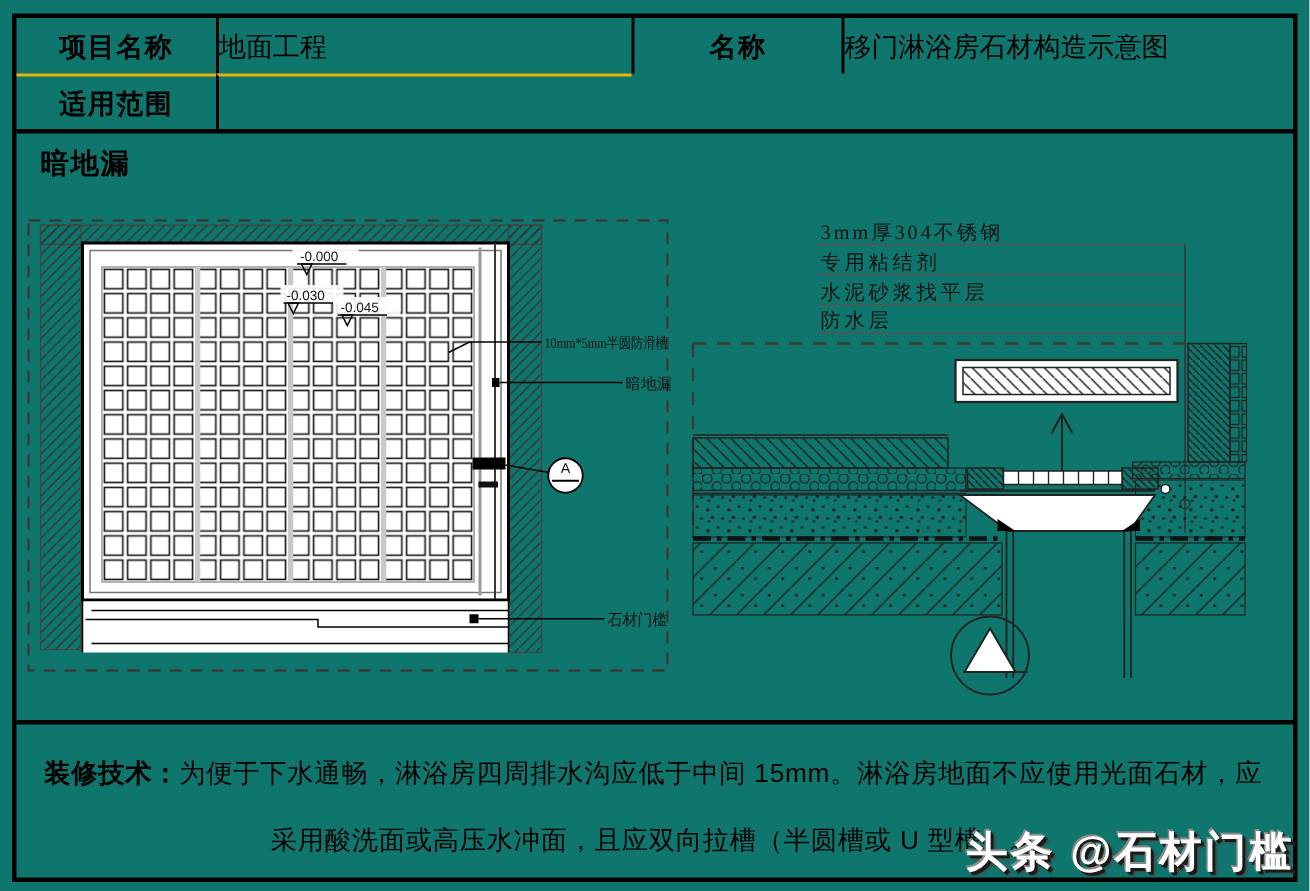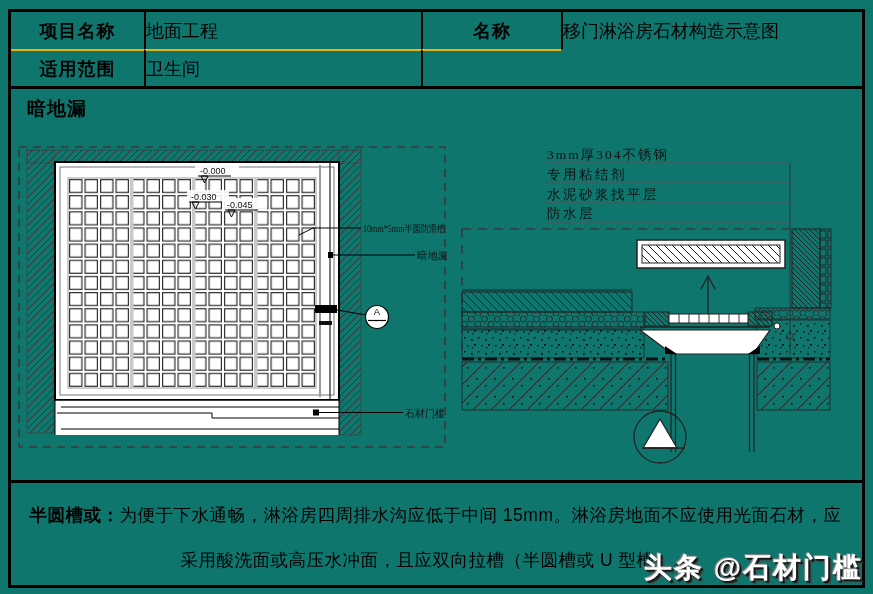--- a/index.html
+++ b/index.html
@@ -34,21 +34,20 @@
 
 <div class="page">
   <div class="frame">
 
     <div class="hdr">
       <div class="hcell lab r0 c0">项目名称</div>
       <div class="hcell val r0">地面工程</div>
       <div class="hcell lab r0">名称</div>
       <div class="hcell val r0">移门淋浴房石材构造示意图</div>
       <div class="hcell lab c0">适用范围</div>
-      <div class="hcell val">卫生间</div>
       <div class="hcell val"></div>
     </div>
 
     <div class="sec-title">暗地漏</div>
 
     <svg class="drawing" style="left:6px;top:133px;" width="430" height="305" viewBox="0 0 430 305">
       <defs>
         <pattern id="pwall" width="7" height="7" patternUnits="userSpaceOnUse">
           <path d="M0,7 L7,0" stroke="#333" stroke-width="1" fill="none"></path>
         </pattern>
@@ -216,18 +215,18 @@
       <rect x="365" y="89" width="11" height="79" fill="url(#pbrick)" stroke="#222" stroke-width="0.8"></rect>
 
       <g>
         <circle cx="205" cy="297" r="26" fill="none" stroke="#222" stroke-width="1.3"></circle>
         <polygon points="205,279 188,308 222,308" fill="#fff" stroke="#222" stroke-width="1.3"></polygon>
         <line x1="188" y1="308" x2="230" y2="308" stroke="#222" stroke-width="1.3"></line>
       </g>
     </svg>
 
     <div class="note">
-      <b>半圆槽或：</b><span>为便于下水通畅，淋浴房四周排水沟应低于中间 15mm。淋浴房地面不应使用光面石材，应采用酸洗面或高压水冲面，且应双向拉槽（半圆槽或 U 型槽）。</span>
+      <b>装修技术：</b><span>为便于下水通畅，淋浴房四周排水沟应低于中间 15mm。淋浴房地面不应使用光面石材，应采用酸洗面或高压水冲面，且应双向拉槽（半圆槽或 U 型槽）。</span>
     </div>
   </div>
 
   <div class="watermark">头条 @石材门槛</div>
 </div>
 
 </body></html>

